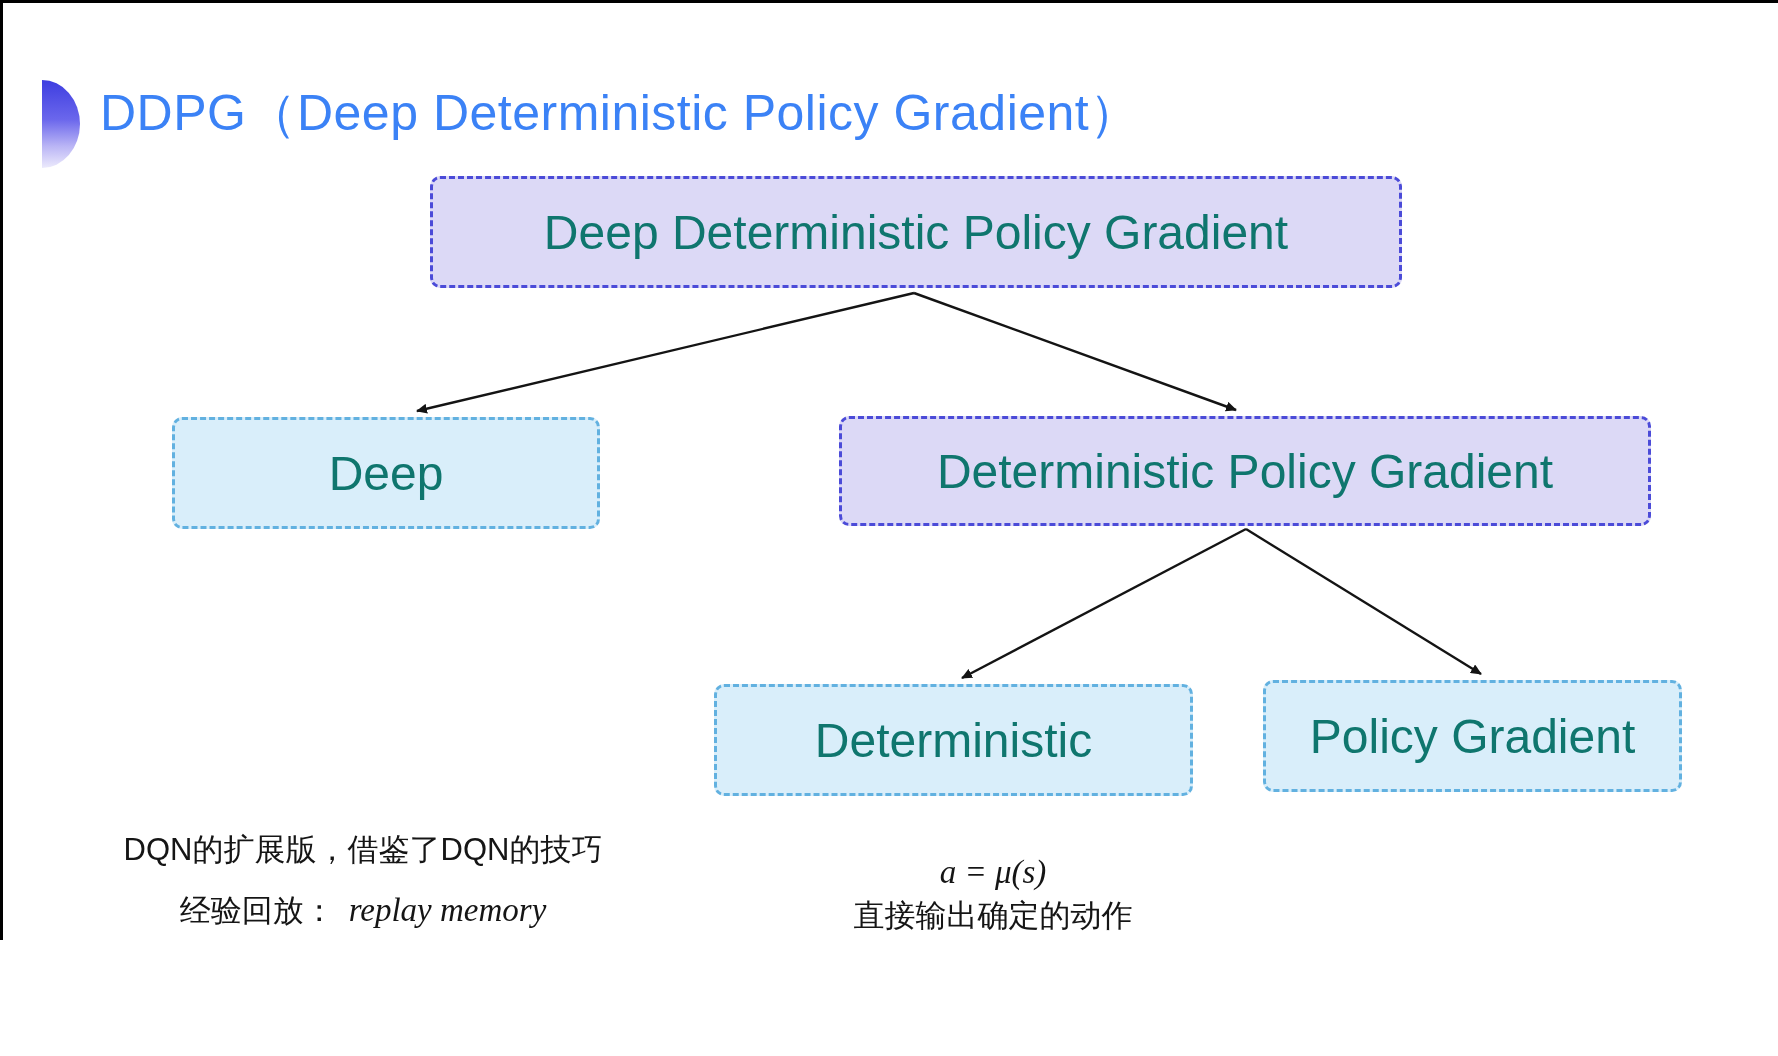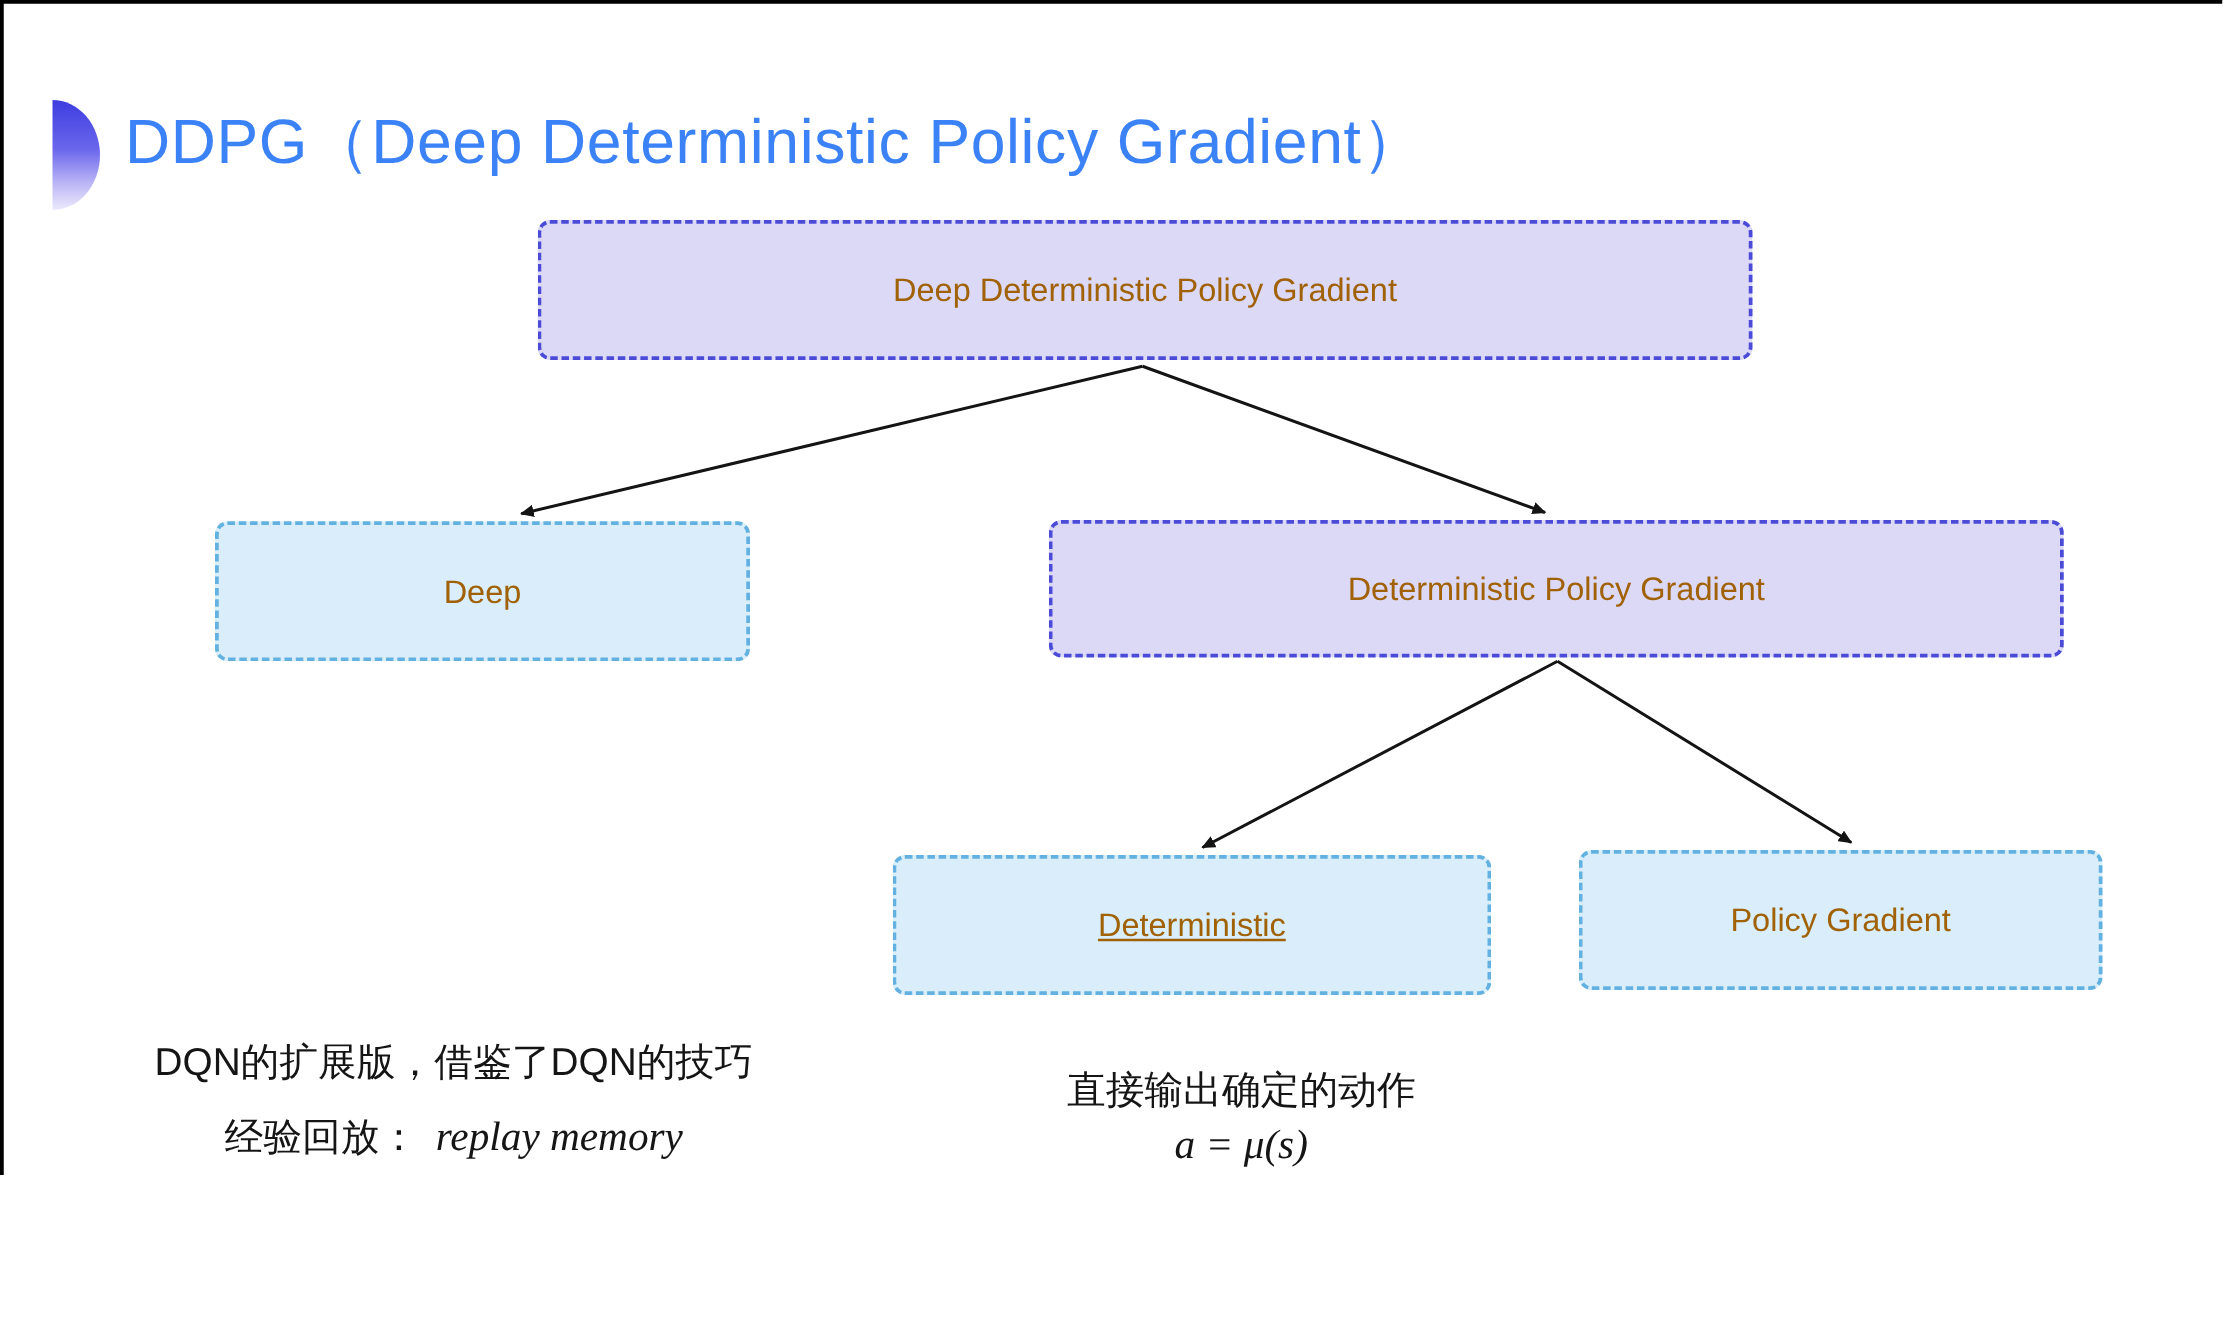--- a/index.html
+++ b/index.html
@@ -21,30 +21,30 @@
     border-bottom-right-radius:38px 44px;
   }
   .page-title {
     position:absolute; left:100px; top:80px;
     font-size:50px; font-weight:500; color:#3b82f6; letter-spacing:0.5px;
     white-space:nowrap;
   }
 
   .node {
     position:absolute; display:flex; align-items:center; justify-content:center;
-    font-size:26px; font-weight:500; color:#a16207; border-radius:10px;
+    font-size:48px; font-weight:500; color:#0f766e; border-radius:10px;
     white-space:nowrap;
   }
   .node.purple { background:var(--purple-bg,#dcd9f6); border:3px dashed var(--purple-border,#4b4bd8); }
   .node.blue   { background:var(--blue-bg,#d9eefa);   border:3px dashed var(--blue-border,#62b1e0); }
 
   #node-root { left:430px;  top:176px; width:972px; height:112px; }
   #node-deep { left:172px;  top:417px; width:428px; height:112px; }
   #node-dpg  { left:839px;  top:416px; width:812px; height:110px; }
-  #node-det  { left:714px;  top:684px; width:479px; height:112px;text-decoration:underline; }
+  #node-det  { left:714px;  top:684px; width:479px; height:112px; }
   #node-pg   { left:1263px; top:680px; width:419px; height:112px; }
 
   svg.arrows { position:absolute; left:0; top:0; }
   svg.arrows line { stroke:var(--arrow,#141414); stroke-width:2.4; }
   svg.arrows .head { fill:var(--arrow,#141414); }
 
   .note { position:absolute; text-align:center; color:#151515; }
   .note .ln { display:block; }
   #note-deep { left:88px; top:820px; width:550px; font-size:31px; font-weight:500; }
   #note-deep .ln { height:60px; line-height:60px; }
@@ -85,18 +85,18 @@
 <div id="node-dpg" class="node purple">Deterministic Policy Gradient</div>
 <div id="node-det" class="node blue">Deterministic</div>
 <div id="node-pg" class="node blue">Policy Gradient</div>
 
 <div id="note-deep" class="note">
   <span class="ln">DQN的扩展版，借鉴了DQN的技巧</span>
   <span class="ln"><span>经验回放：</span><span class="math gap">replay memory</span></span>
 </div>
 
 <div id="note-det" class="note">
+  <span class="ln math">a = μ(s)</span>
   <span class="ln">直接输出确定的动作</span>
-  <span class="ln math">a = μ(s)</span>
 </div>
 
 <div id="note-pg" class="note">
 </div>
 
 </body></html>

